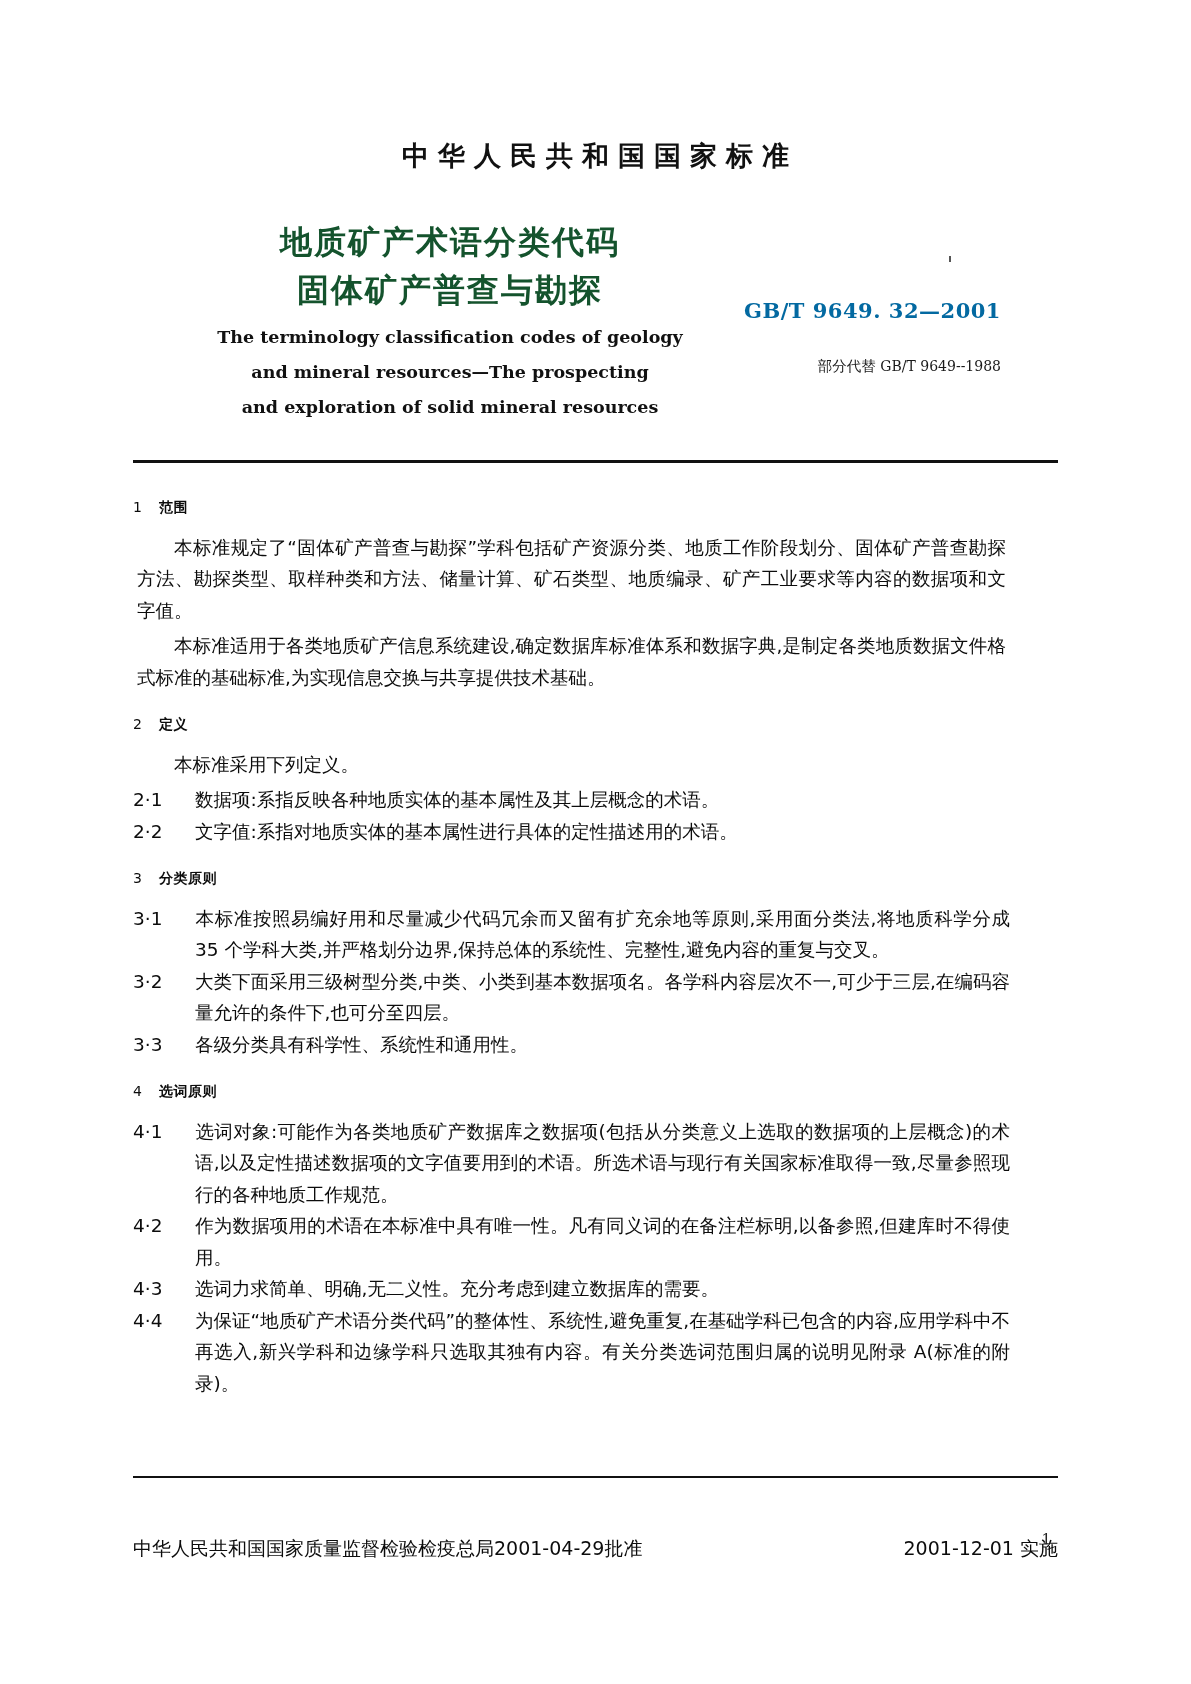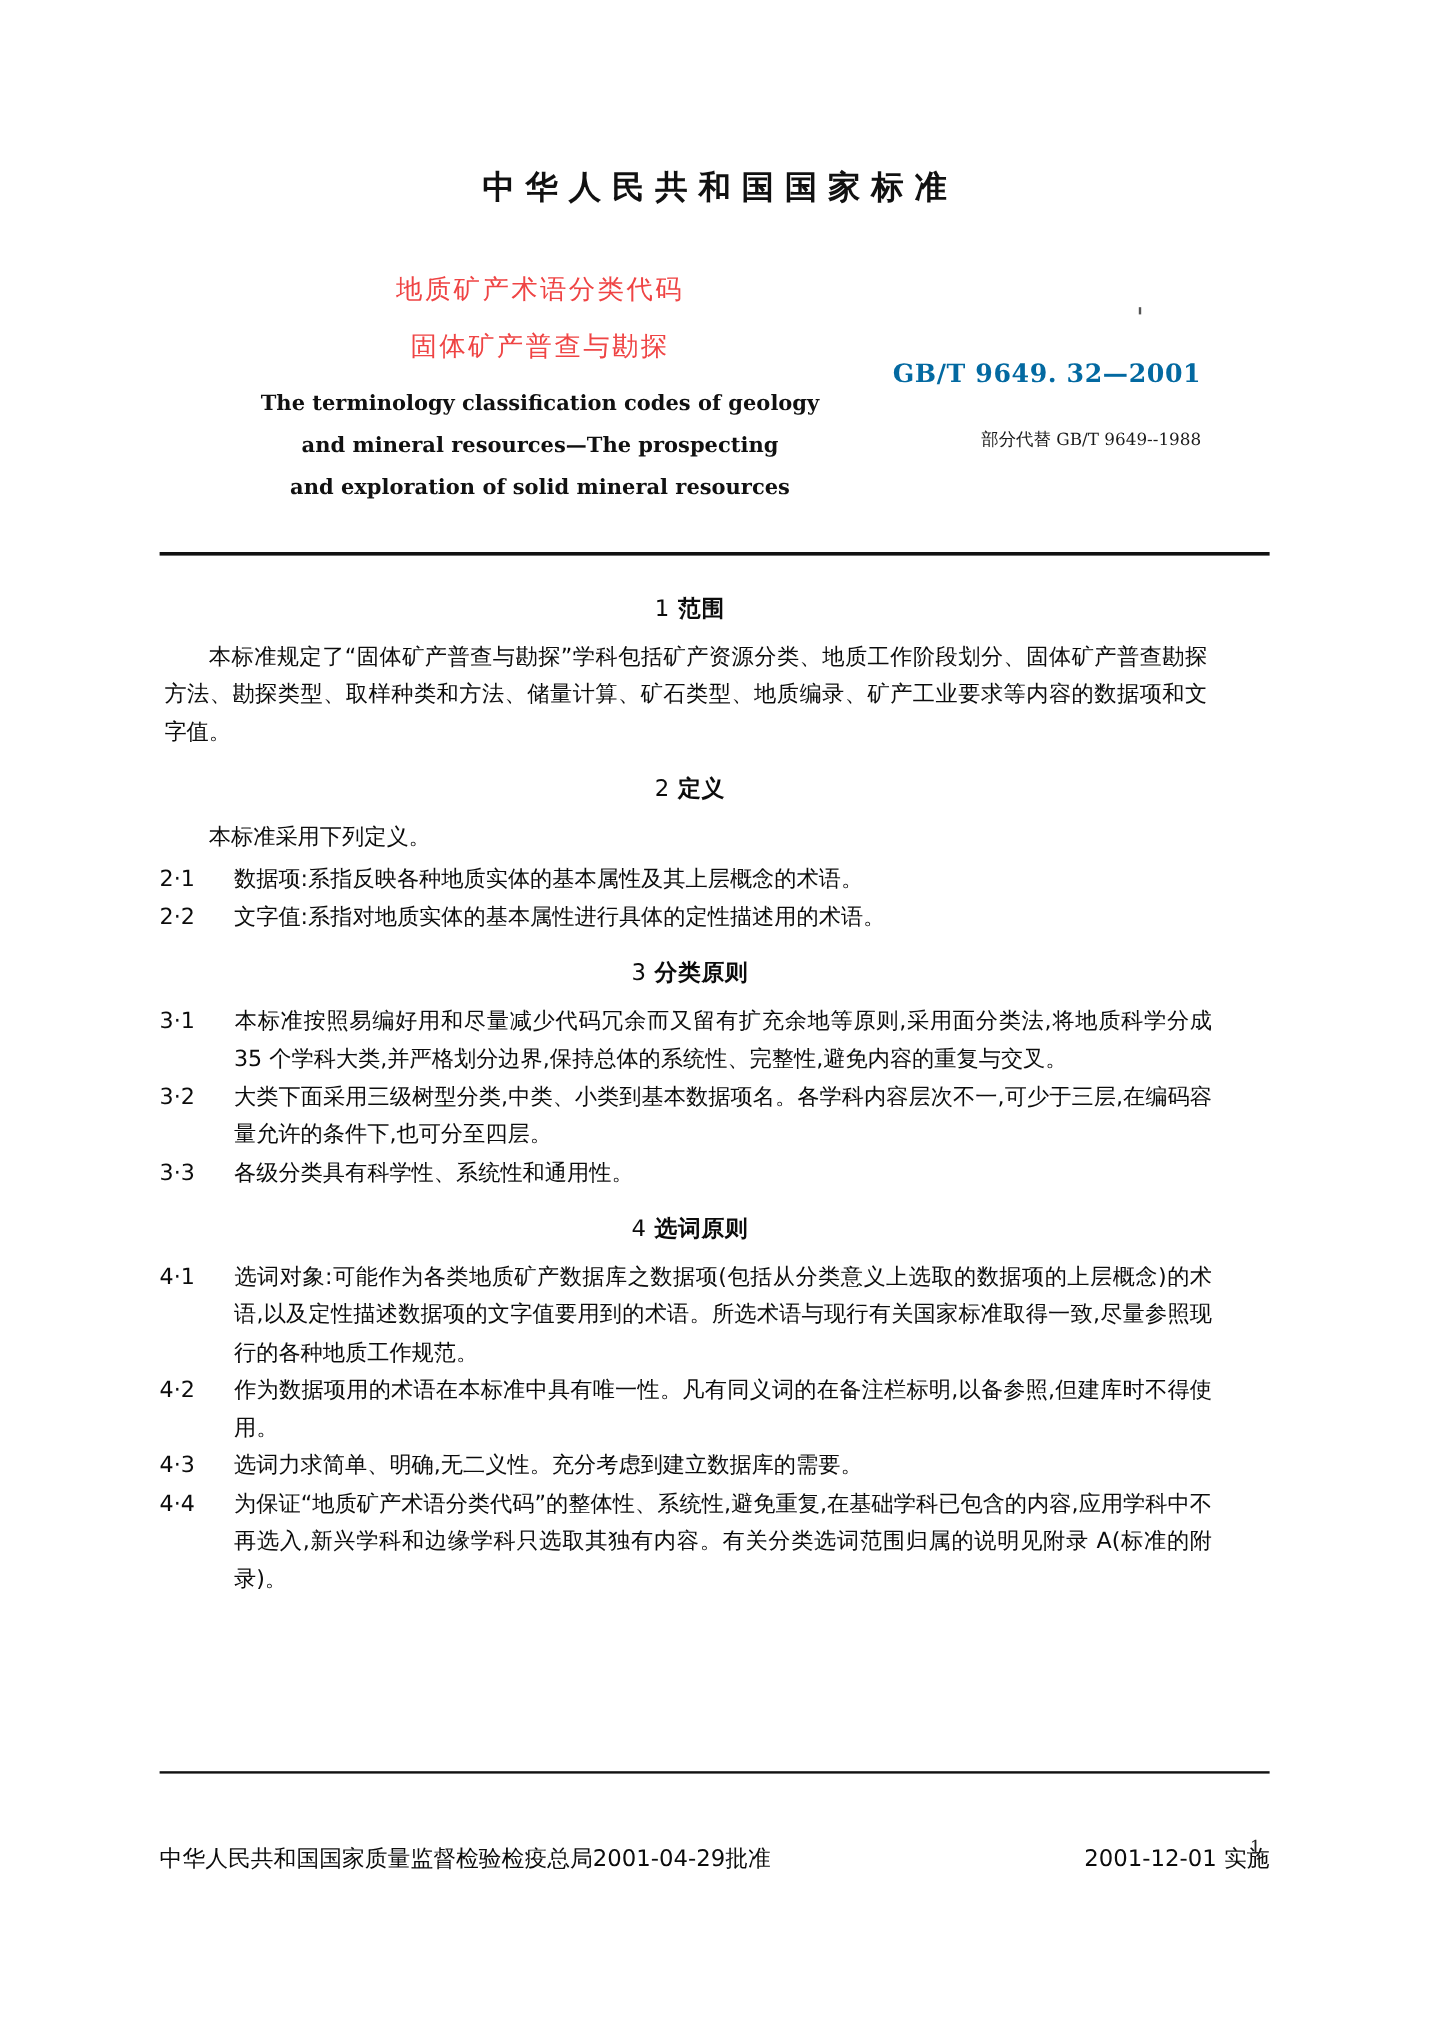--- a/index.html
+++ b/index.html
@@ -39,25 +39,25 @@
   }
 
   .doc-titles {
     position: absolute;
     left: 150px;
     top: 218px;
     width: 600px;
     text-align: center;
   }
   .doc-title-cn {
-    font-size: 22px;
-    font-weight: normal;
+    font-size: 32px;
+    font-weight: bold;
     letter-spacing: 2px;
     line-height: 48px;
-    color: #ef4444;
+    color: #14532d;
   }
 
   .doc-title-en {
     position: absolute;
     left: 150px;
     top: 320px;
     width: 600px;
     text-align: center;
     font-family: "DejaVu Serif", "Liberation Serif", serif;
     font-size: 17.5px;
@@ -112,26 +112,25 @@
     position: absolute;
     left: 133px;
     top: 492px;
     width: 877px;
     font-size: 18.5px;
     line-height: 31.5px;
     color: #0c0c0c;
     font-family: "DejaVu Sans", "Liberation Sans", sans-serif;
   }
   .sec-head {
-    font-size: 19px;
+    font-size: 14px;
     font-weight: bold;
     margin-top: 16px;
     margin-bottom: 8px;
     letter-spacing: 0.5px;
-    text-align: center;
   }
   .sec-head .num {
     display: inline-block;
     min-width: 26px;
     font-weight: normal;
   }
   .sec-head:first-child { margin-top: 0; }
 
   p.para {
     margin: 4px;
@@ -216,20 +215,21 @@
   <div class="speck"></div>
 
   <div class="rule-top"></div>
 
   <div class="body">
 
     <div class="sec-head">
       <span class="num">1</span><span>范围</span>
     </div>
     <p class="para">本标准规定了“固体矿产普查与勘探”学科包括矿产资源分类、地质工作阶段划分、固体矿产普查勘探方法、勘探类型、取样种类和方法、储量计算、矿石类型、地质编录、矿产工业要求等内容的数据项和文字值。</p>
+    <p class="para">本标准适用于各类地质矿产信息系统建设,确定数据库标准体系和数据字典,是制定各类地质数据文件格式标准的基础标准,为实现信息交换与共享提供技术基础。</p>
 
     <div class="sec-head">
       <span class="num">2</span><span>定义</span>
     </div>
     <p class="para">本标准采用下列定义。</p>
     <p class="clause"><span class="cnum">2·1</span><span>数据项:系指反映各种地质实体的基本属性及其上层概念的术语。</span></p>
     <p class="clause"><span class="cnum">2·2</span><span>文字值:系指对地质实体的基本属性进行具体的定性描述用的术语。</span></p>
 
     <div class="sec-head">
       <span class="num">3</span><span>分类原则</span>

